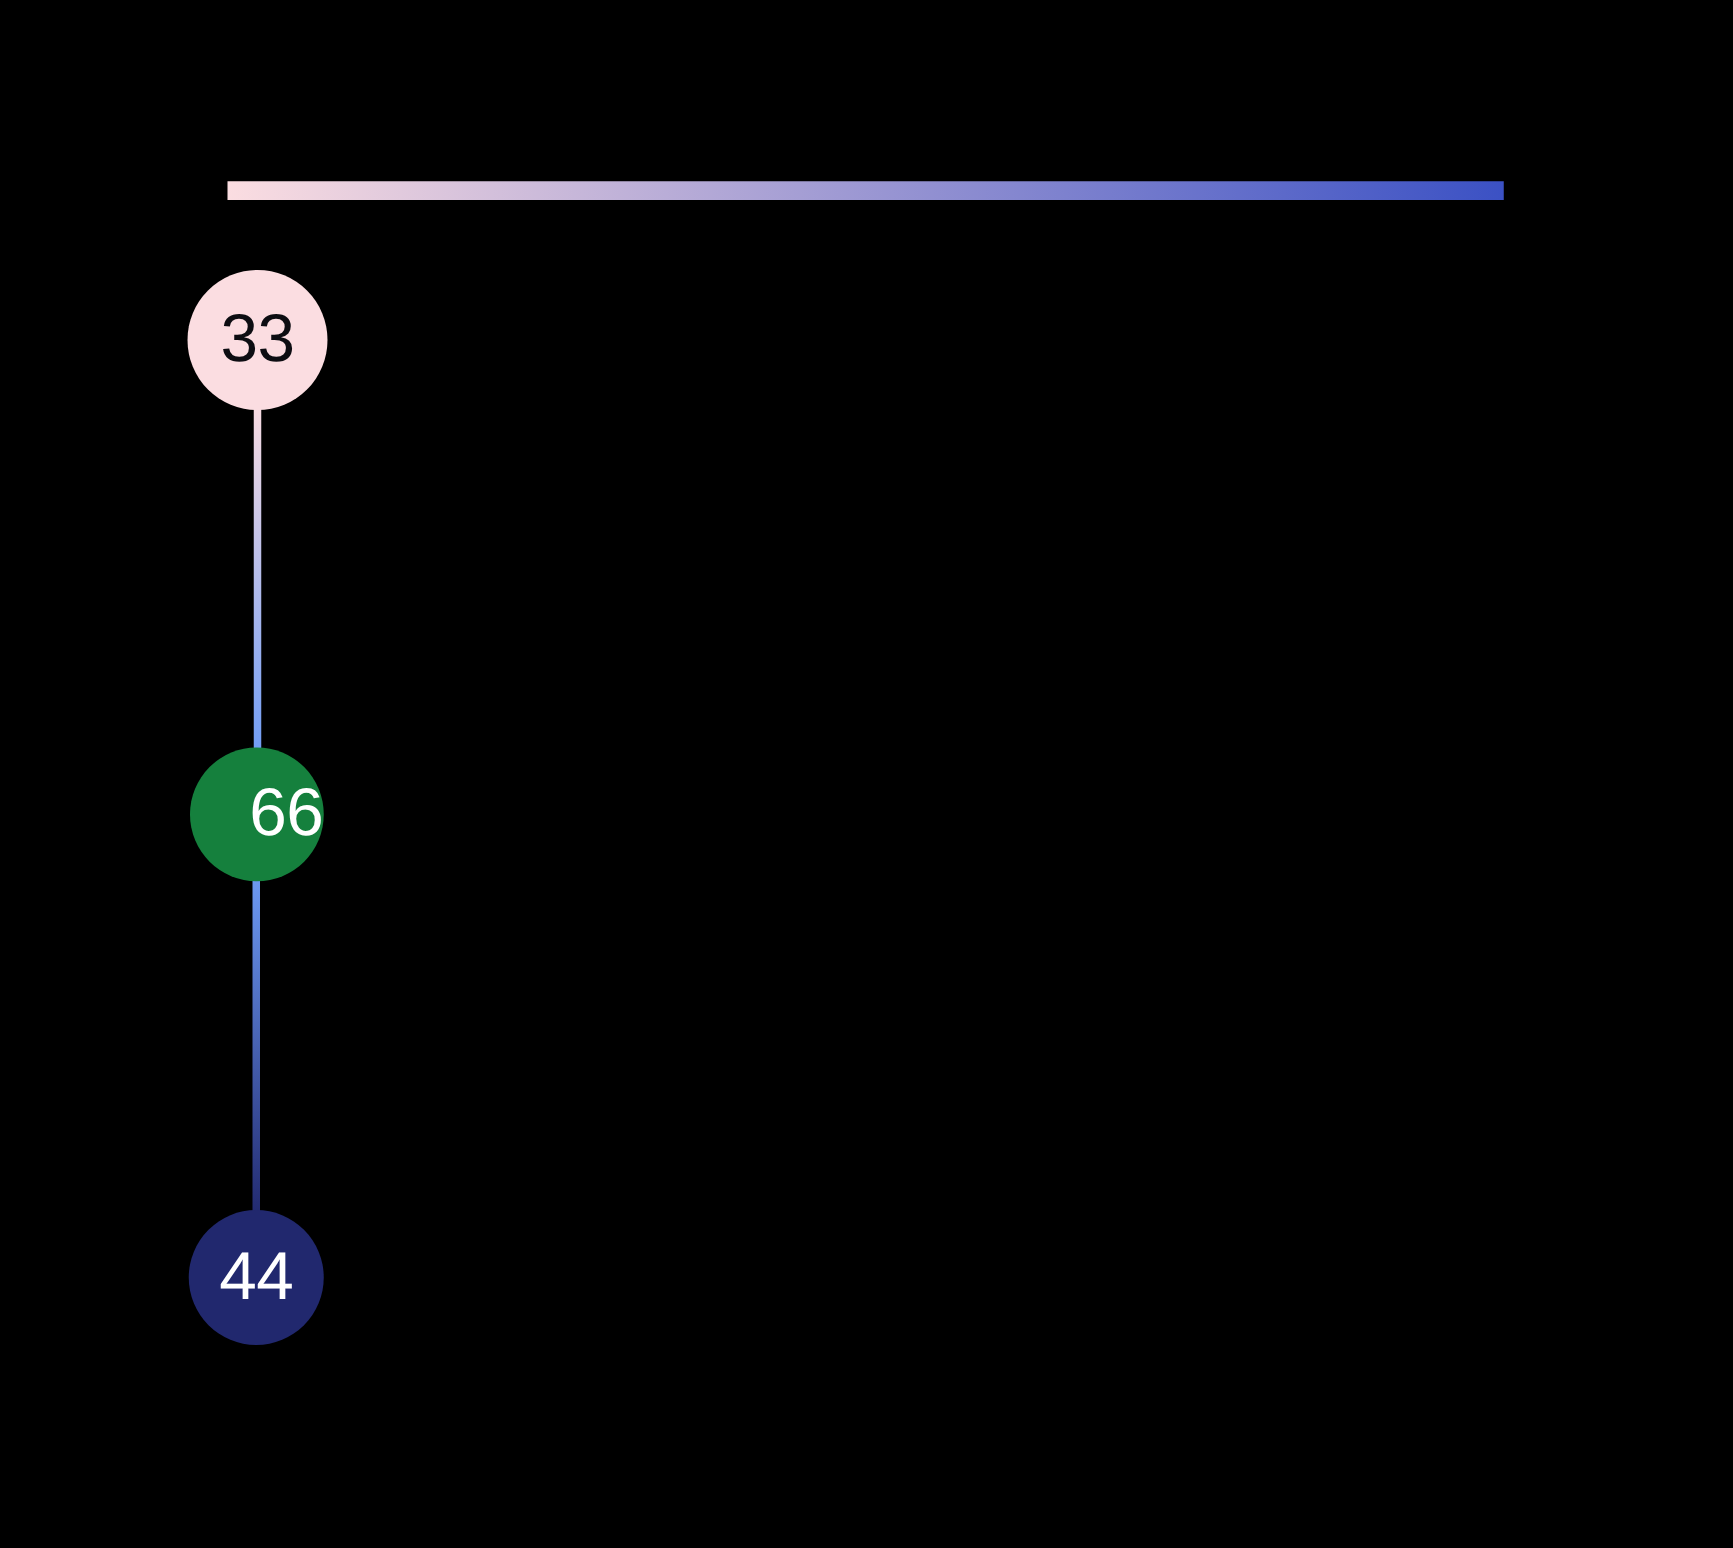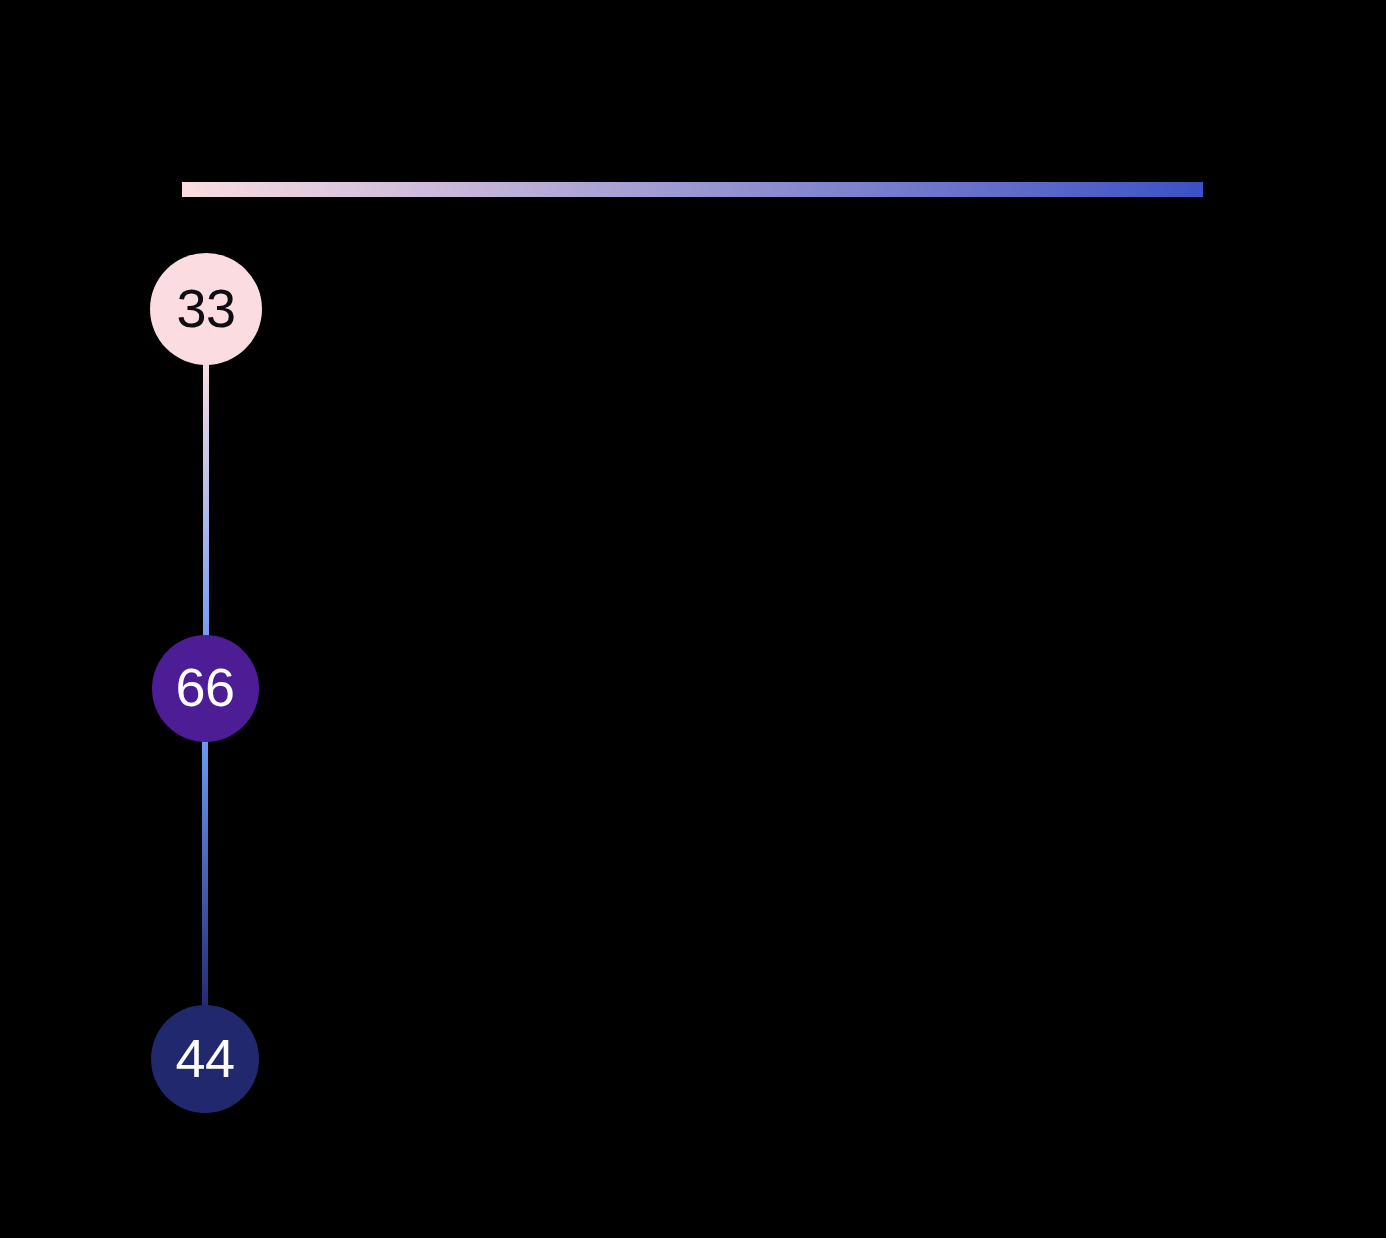--- a/index.html
+++ b/index.html
@@ -13,21 +13,20 @@
     overflow: hidden;
     font-family: "Liberation Sans", sans-serif;
     position: relative;
   }
 
   #stage {
     position: relative;
     width: 1386px;
     height: 958px;
     background: #000000;
-    margin-top: 37px;
   }
 
   
   .gradient-bar {
     position: absolute;
     left: 182px;
     top: 145px;
     width: 1021px;
     height: 15px;
   }
@@ -100,21 +99,21 @@
   <div class="timeline">
 
     <div class="connector connector-1" style="width: 6px; left: 203px; top: 320px; height: 285.5px; background: linear-gradient(rgb(251, 221, 225) 0%, rgb(110, 156, 246) 100%);"></div>
 
     <div class="connector connector-2" style="width: 6px; left: 202px; top: 696.5px; height: 279.5px; background: linear-gradient(rgb(110, 156, 246) 0%, rgb(33, 40, 110) 100%);"></div>
 
     <div class="node node-33" style="background: rgb(251, 221, 225); color: rgb(13, 13, 18); width: 112px; height: 112px; left: 150px; top: 216px;">
       <span class="node-label">33</span>
     </div>
 
-    <div class="node node-66" style="background: #4c1d95; color: rgb(255, 255, 255); width: 107px; height: 107px; left: 151.5px; top: 597.5px;">
+    <div class="node node-66" style="background: #15803d; color: rgb(255, 255, 255); width: 107px; height: 107px; left: 151.5px; top: 597.5px; justify-content: flex-end;">
       <span class="node-label">66</span>
     </div>
 
     <div class="node node-99" style="background: rgb(33, 40, 110); color: rgb(255, 255, 255); width: 108px; height: 108px; left: 151px; top: 968px;">
       <span class="node-label">44</span>
     </div>
 
   </div>
 </div>
 

